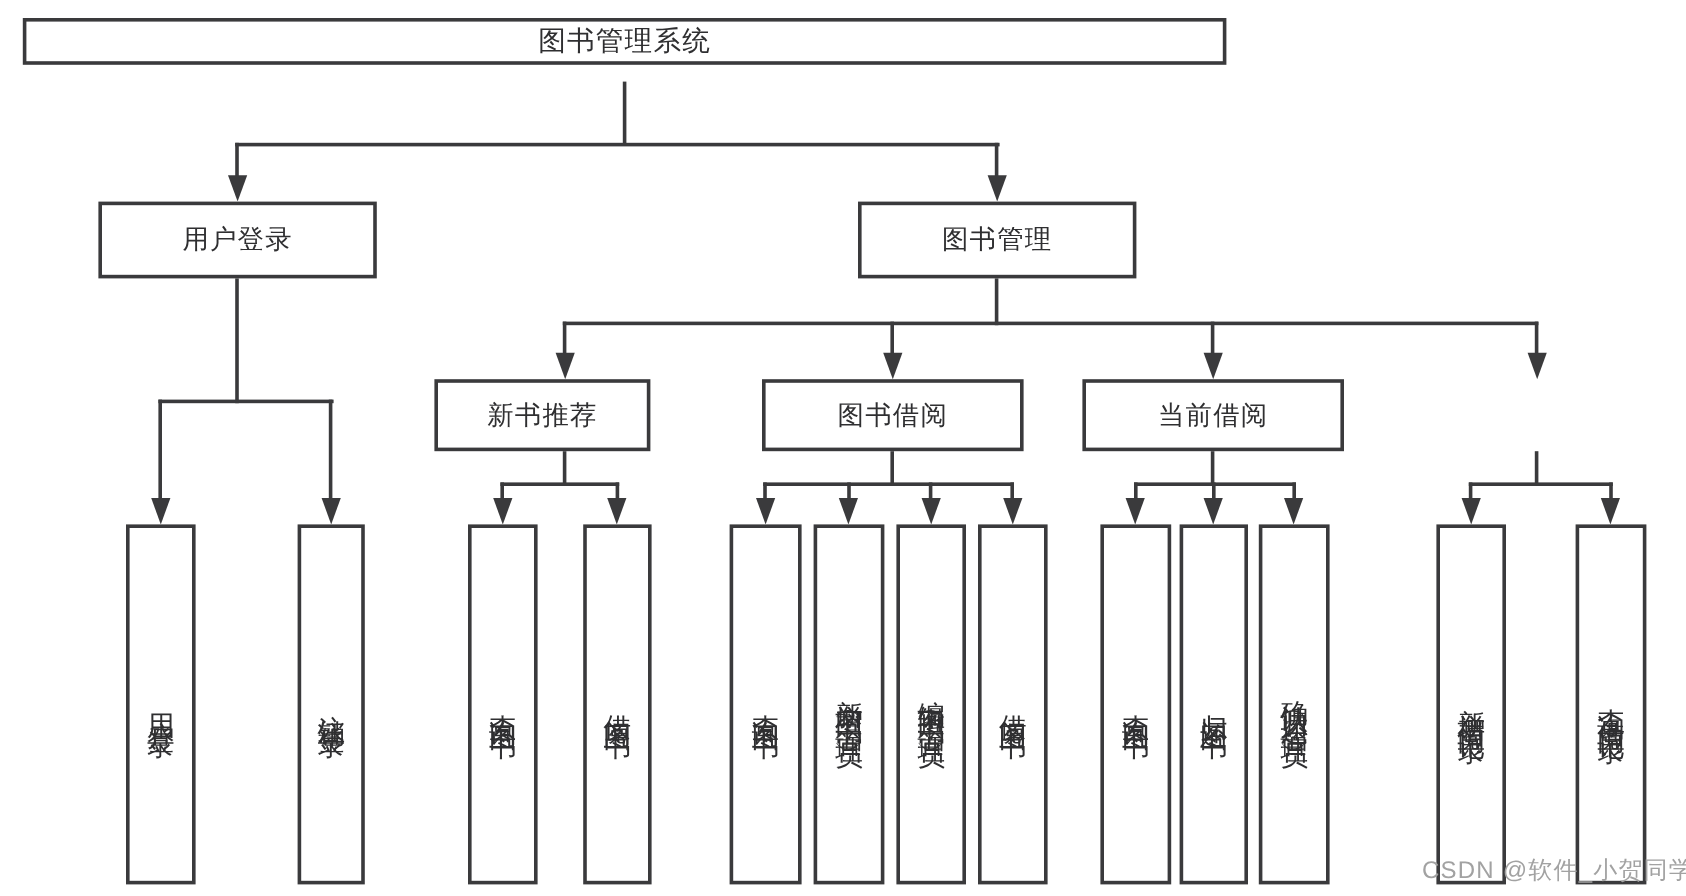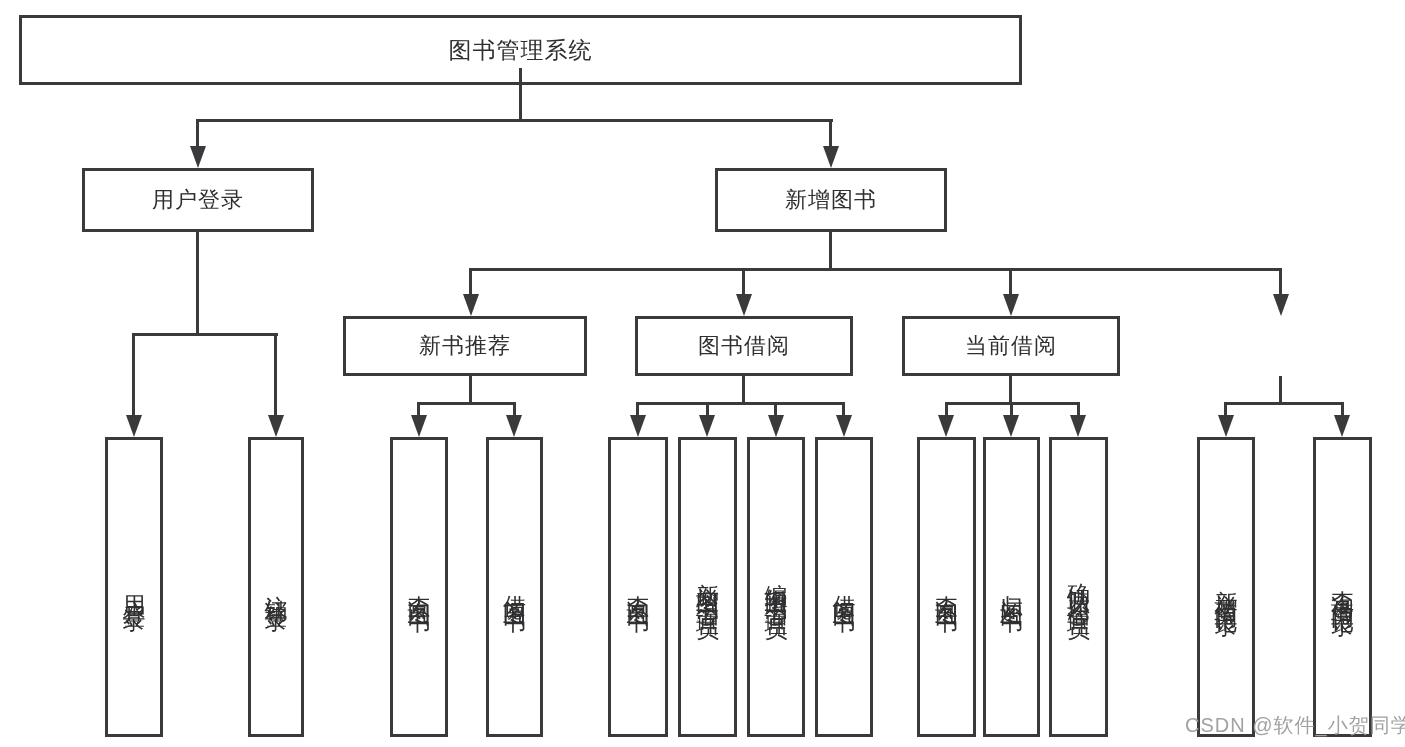--- a/index.html
+++ b/index.html
@@ -58,57 +58,57 @@
     color:var(--color-watermark);
     z-index:5;
     white-space:nowrap;
   }
 </style>
 </head>
 <body>
 
 <div id="stage">
 
-  <div class="node" style="left:19px;top:15px;width:1003px;height:70px;font-size:23px;">
+  <div class="node" style="left:19px;top:15px;width:1003px;height:39px;font-size:23px;">
     <span>图书管理系统</span>
   </div>
 
   <div class="vline" style="left:519px;top:68px;height:53px;"></div>
   <div class="hline" style="left:196px;top:119px;width:637px;"></div>
   <div class="vline" style="left:196px;top:119px;height:30px;"></div>
   <div class="vline" style="left:829px;top:119px;height:30px;"></div>
   <div class="arrow" style="left:190px;top:146px;"></div>
   <div class="arrow" style="left:823px;top:146px;"></div>
 
   <div class="node" style="left:82px;top:168px;width:232px;height:64px;">
     <span>用户登录</span>
   </div>
   <div class="node" style="left:715px;top:168px;width:232px;height:64px;">
-    <span>新增图书</span>
+    <span>图书管理</span>
   </div>
 
   <div class="vline" style="left:196px;top:232px;height:104px;"></div>
   <div class="hline" style="left:132px;top:333px;width:146px;"></div>
   <div class="vline" style="left:132px;top:333px;height:84px;"></div>
   <div class="vline" style="left:274px;top:333px;height:84px;"></div>
   <div class="arrow" style="left:126px;top:415px;"></div>
   <div class="arrow" style="left:268px;top:415px;"></div>
 
   <div class="vline" style="left:829px;top:232px;height:39px;"></div>
   <div class="hline" style="left:469px;top:268px;width:813px;"></div>
   <div class="vline" style="left:469px;top:268px;height:28px;"></div>
   <div class="vline" style="left:742px;top:268px;height:28px;"></div>
   <div class="vline" style="left:1009px;top:268px;height:28px;"></div>
   <div class="vline" style="left:1279px;top:268px;height:28px;"></div>
   <div class="arrow" style="left:463px;top:294px;"></div>
   <div class="arrow" style="left:736px;top:294px;"></div>
   <div class="arrow" style="left:1003px;top:294px;"></div>
   <div class="arrow" style="left:1273px;top:294px;"></div>
 
-  <div class="node" style="left:343px;top:316px;width:244px;height:60px;">
+  <div class="node" style="left:362px;top:316px;width:180px;height:60px;">
     <span>新书推荐</span>
   </div>
   <div class="node" style="left:902px;top:316px;width:218px;height:60px;">
     <span>当前借阅</span>
   </div>
   <div class="node" style="left:635px;top:316px;width:218px;height:60px;">
     <span>图书借阅</span>
   </div>
 
   <div class="vline" style="left:469px;top:376px;height:29px;"></div>

